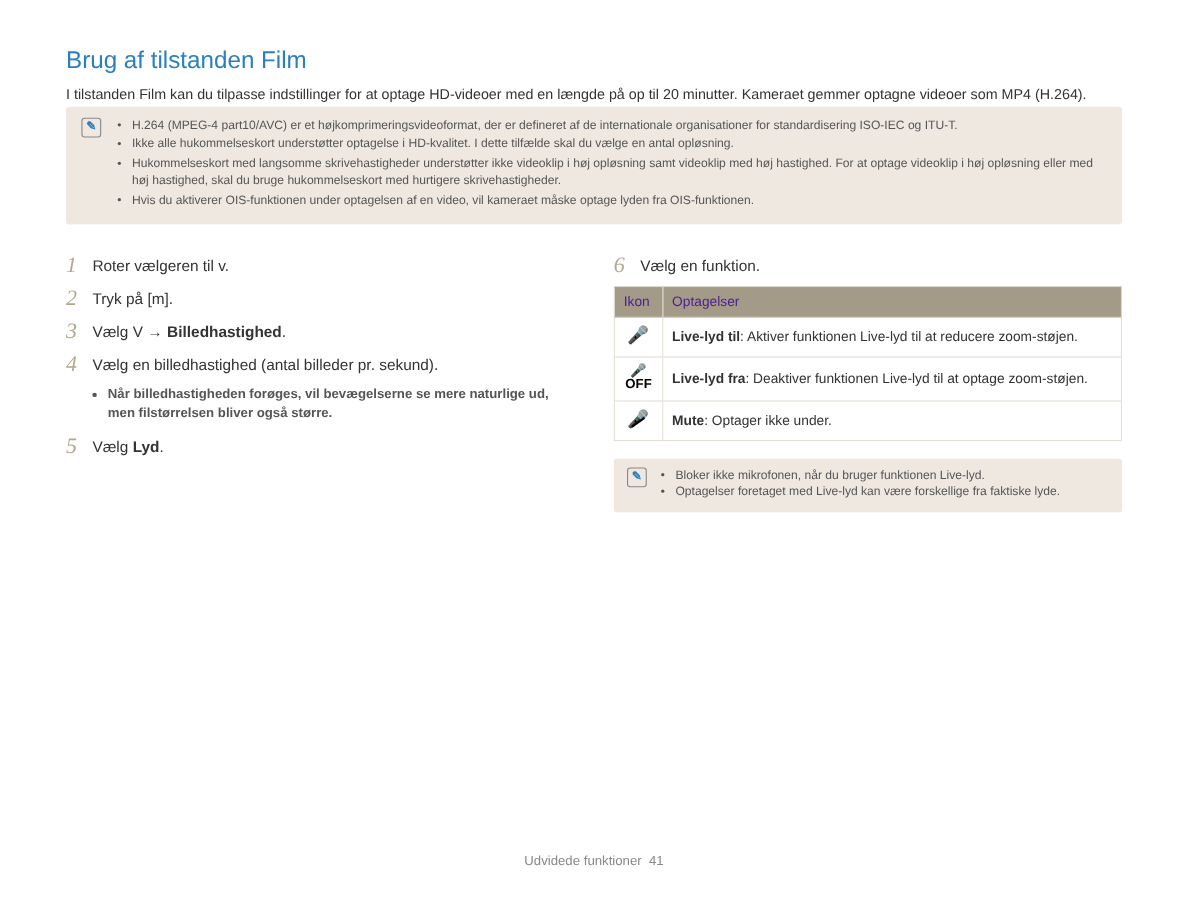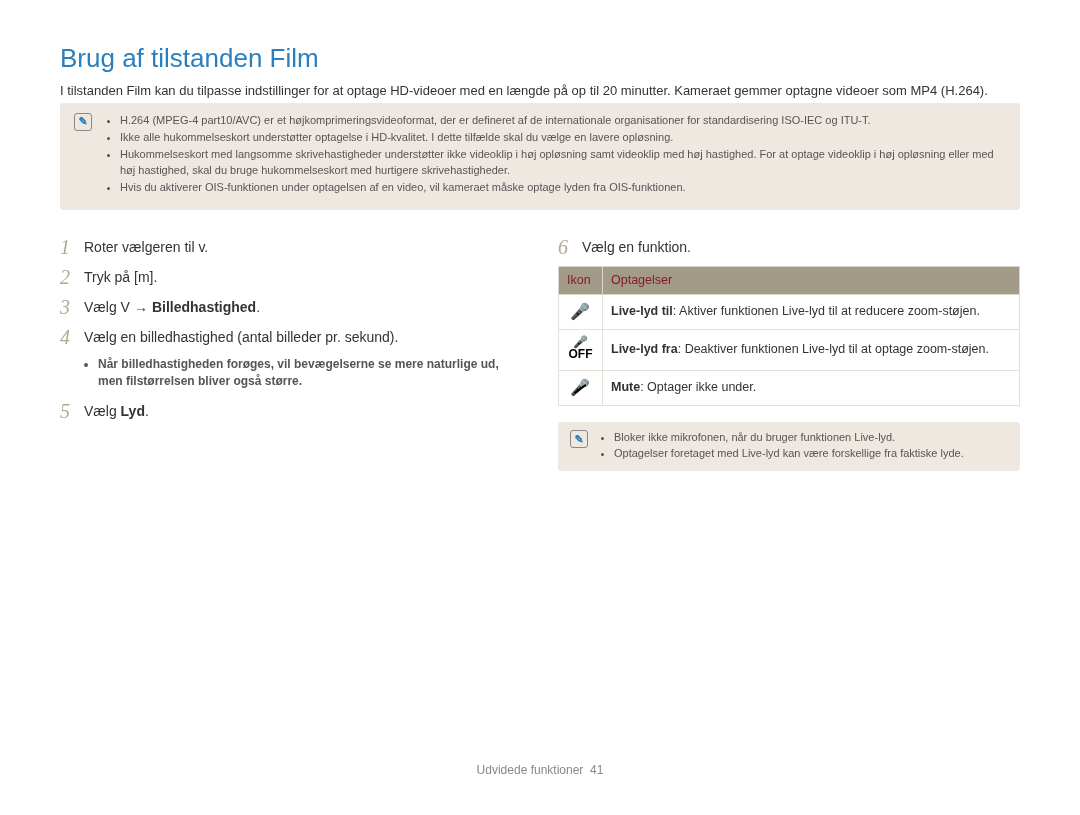--- a/index.html
+++ b/index.html
@@ -9,21 +9,21 @@
     color: #333;
     width: 1080px;
     height: 815px;
     padding: 40px 60px 20px 60px;
     position: relative;
     font-size: 13px;
     line-height: 1.4;
   }
   .title {
     color: #2a7fbf;
-    font-size: 26px;
+    font-size: 22px;
     font-weight: 400;
     margin-bottom: 6px;
   }
   .intro {
     color: #333;
     font-size: 13px;
     margin-bottom: 2px;
   }
   .notebox {
     background: #eee8e1;
@@ -86,21 +86,21 @@
   .bold { font-weight: bold; }
   .arrow { padding: 0 4px; }
   table.icon-table {
     width: 100%;
     border-collapse: collapse;
     margin-top: 4px;
     font-size: 12.5px;
   }
   table.icon-table th {
     background: #a39b87;
-    color: #7f1d1d;
+    color: #4c1d95;
     font-weight: normal;
     text-align: left;
     padding: 5px 8px;
     border: 1px solid #d9d5cc;
   }
   table.icon-table td {
     border: 1px solid #e4e0d8;
     padding: 6px 8px;
     vertical-align: middle;
     color: #333;
@@ -136,38 +136,38 @@
     padding: 8px 12px 10px 44px;
     position: relative;
     font-size: 11px;
     color: #555;
     margin-top: 16px;
   }
   .small-notebox .notebox-icon { left: 12px; top: 8px; }
   .small-notebox ul { list-style: disc; padding-left: 12px; }
   .footer {
     position: absolute;
-    bottom: 36px;
+    bottom: 24px;
     left: 0; right: 0;
     text-align: center;
     font-size: 12px;
     color: #888;
   }
 </style>
 </head>
 <body>
 
 <h1 class="title">Brug af tilstanden Film</h1>
 <p class="intro">I tilstanden Film kan du tilpasse indstillinger for at optage HD-videoer med en længde på op til 20 minutter. Kameraet gemmer optagne videoer som MP4 (H.264).</p>
 
 <div class="notebox">
   <div class="notebox-icon">✎</div>
   <ul>
     <li>H.264 (MPEG-4 part10/AVC) er et højkomprimeringsvideoformat, der er defineret af de internationale organisationer for standardisering ISO-IEC og ITU-T.</li>
-    <li>Ikke alle hukommelseskort understøtter optagelse i HD-kvalitet. I dette tilfælde skal du vælge en lavere opløsning.</li>
+    <li>Ikke alle hukommelseskort understøtter optagelse i HD-kvalitet. I dette tilfælde skal du vælge en antal opløsning.</li>
     <li>Hukommelseskort med langsomme skrivehastigheder understøtter ikke videoklip i høj opløsning samt videoklip med høj hastighed. For at optage videoklip i høj opløsning eller med høj hastighed, skal du bruge hukommelseskort med hurtigere skrivehastigheder.</li>
     <li>Hvis du aktiverer OIS-funktionen under optagelsen af en video, vil kameraet måske optage lyden fra OIS-funktionen.</li>
   </ul>
 </div>
 
 <div class="columns">
   <div class="col">
 
     <div class="step">
       <div class="step-num">1</div>

